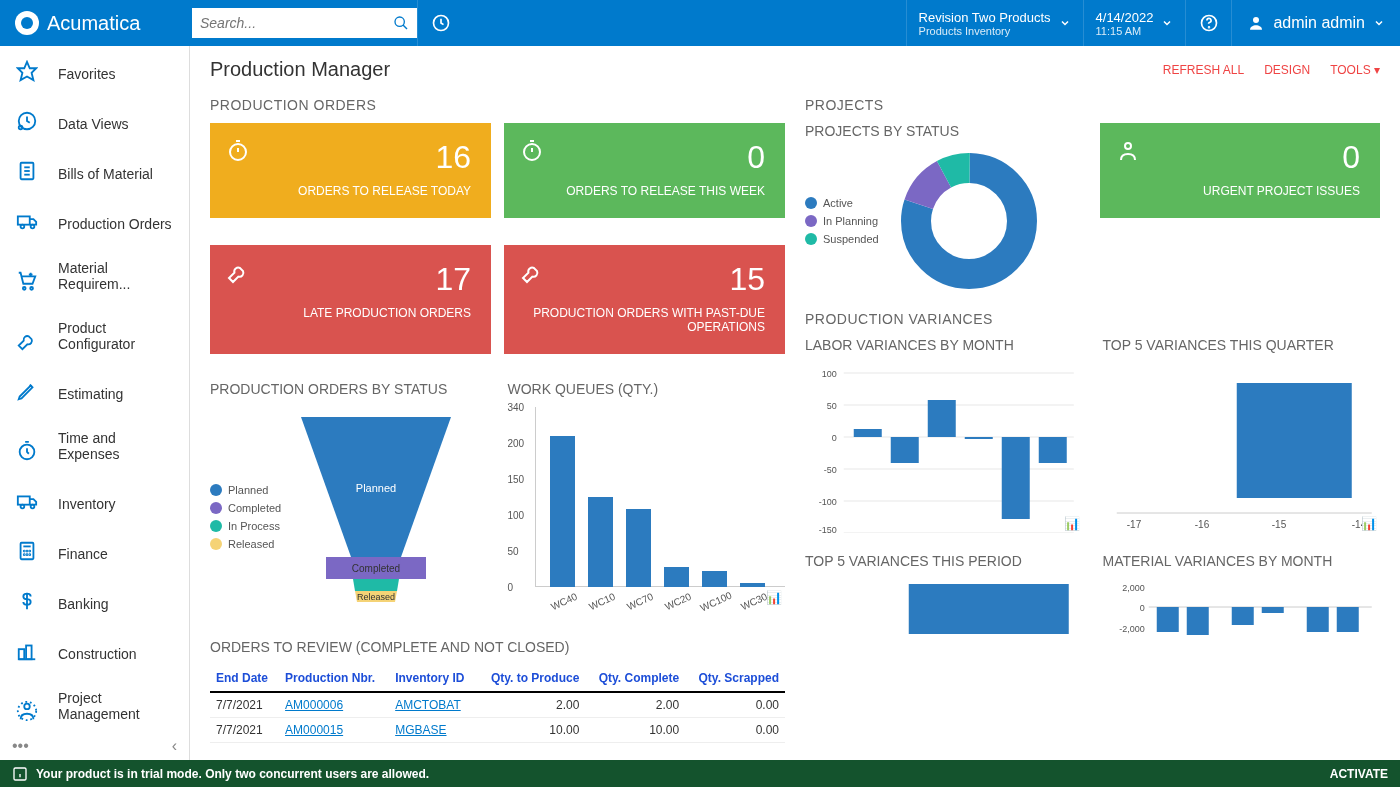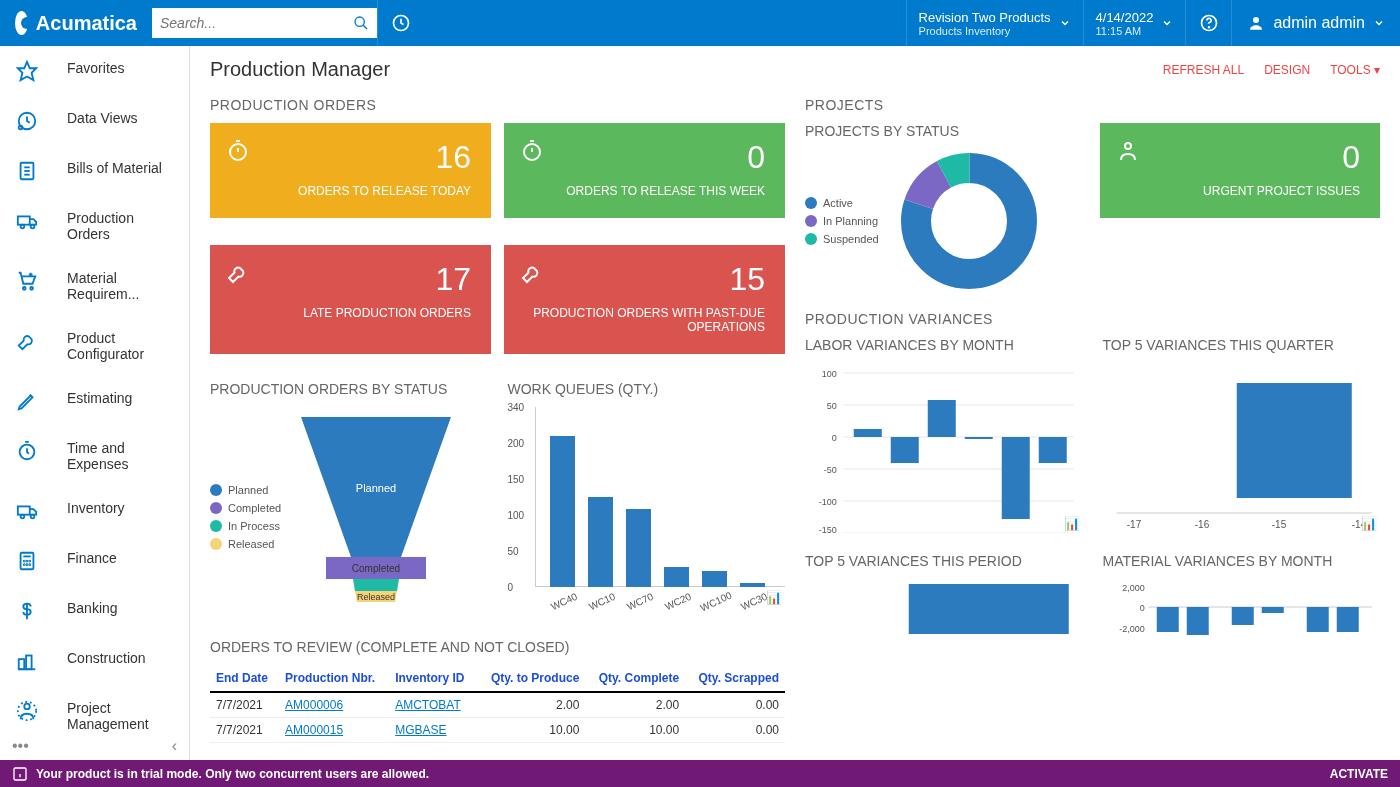--- a/index.html
+++ b/index.html
@@ -1,33 +1,33 @@
 <!DOCTYPE html>
 <html><head>
 <meta charset="utf-8">
 <style>
 * { box-sizing: border-box; margin: 0; padding: 0; font-family: Arial, sans-serif; }
 body { width: 1400px; height: 787px; overflow: hidden; background: #fff; position: relative; }
 .topbar { height: 46px; background: #007ACC; display: flex; align-items: center; color: #fff; }
-.logo { display: flex; align-items: center; padding: 0 15px; font-size: 20px; font-weight: 700; width: 152px; }
+.logo { display: flex; align-items: center; padding: 0 15px; font-size: 20px; font-weight: 400; width: 192px; }
 .logo-icon { width: 24px; height: 24px; background: #fff; border-radius: 50%; margin-right: 8px; position: relative; }
 .logo-icon::after { content: ''; position: absolute; left: 6px; top: 6px; width: 12px; height: 12px; background: #007ACC; border-radius: 50%; }
 .search-wrap { background: #fff; width: 225px; height: 30px; display: flex; align-items: center; padding: 0 8px; }
 .search-input { flex: 1; border: none; outline: none; font-size: 14px; font-style: italic; color: #666; }
 .search-btn { background: none; border: none; color: #007ACC; cursor: pointer; }
 .top-icon { width: 46px; height: 46px; display: flex; align-items: center; justify-content: center; border-left: 1px solid rgba(255,255,255,0.15); cursor: pointer; }
 .top-spacer { flex: 1; }
 .top-block { padding: 0 12px; border-left: 1px solid rgba(255,255,255,0.15); height: 46px; display: flex; align-items: center; cursor: pointer; font-size: 13px; }
 .top-block .title { font-size: 13px; }
 .top-block .sub { font-size: 11px; opacity: 0.85; }
 .top-block svg { margin-left: 8px; }
 .user-block { padding: 0 15px; display: flex; align-items: center; gap: 8px; border-left: 1px solid rgba(255,255,255,0.15); height: 46px; cursor: pointer; }
 .container { display: flex; height: calc(100% - 46px - 27px); }
 .sidebar { width: 190px; border-right: 1px solid #ddd; background: #fff; display: flex; flex-direction: column; position: relative; }
-.sidebar-item { display: flex; align-items: flex-start; padding: 14px 16px; font-size: 14px; color: #333; cursor: pointer; gap: 29px; }
+.sidebar-item { display: flex; align-items: flex-end; padding: 14px 16px; font-size: 14px; color: #333; cursor: pointer; gap: 20px; }
 .sidebar-item svg { color: #007ACC; flex-shrink: 0; }
 .sidebar-bottom { position: absolute; bottom: 5px; left: 0; right: 0; display: flex; justify-content: space-between; padding: 0 12px; color: #888; }
 .main { flex: 1; overflow: auto; padding: 12px 20px; }
 .page-header { display: flex; align-items: center; margin-bottom: 8px; }
 .page-title { font-size: 20px; color: #333; flex: 1; }
 .page-actions { display: flex; gap: 20px; font-size: 12px; color: #ef4444; }
 .page-actions span { cursor: pointer; }
 .dashboard { display: grid; grid-template-columns: 1fr 1fr; gap: 20px; }
 .section-header { font-size: 14px; color: #666; letter-spacing: 0.5px; margin: 8px 0 10px; font-weight: 400; }
 .kpi-row { display: flex; gap: 13px; margin-bottom: 27px; }
@@ -58,21 +58,21 @@
 .projects-chart { flex: 1; }
 .urgent-kpi { width: 280px; }
 .table-wrap { margin-top: 12px; }
 .data-table { width: 100%; border-collapse: collapse; font-size: 12px; }
 .data-table th { text-align: left; color: #1d4ed8; font-weight: 600; padding: 6px; border-bottom: 2px solid #000000; }
 .data-table th.num { text-align: right; }
 .data-table td { padding: 5px 6px; border-bottom: 1px solid #eee; color: #333; margin-top: 12px; }
 .data-table td.num { text-align: right; }
 .data-table a { color: #007ACC; text-decoration: underline; }
 .var-grid { display: grid; grid-template-columns: 1fr 1fr; gap: 20px; }
-.footer-bar { position: absolute; bottom: 0; left: 0; right: 0; height: 27px; background: #701a75; color: #fff; display: flex; align-items: center; padding: 0 12px; font-size: 12px; text-align: center; }
+.footer-bar { position: absolute; bottom: 0; left: 0; right: 0; height: 27px; background: #14532d; color: #fff; display: flex; align-items: center; padding: 0 12px; font-size: 12px; text-align: center; }
 .footer-bar .msg { flex: 1; display: flex; align-items: center; gap: 8px; font-weight: 600; }
 .footer-bar .activate { font-weight: 600; cursor: pointer; }
 svg { display: block; }
 </style>
 </head>
 <body>
 
 <div class="topbar">
   <div class="logo">
     <span class="logo-icon"></span>

